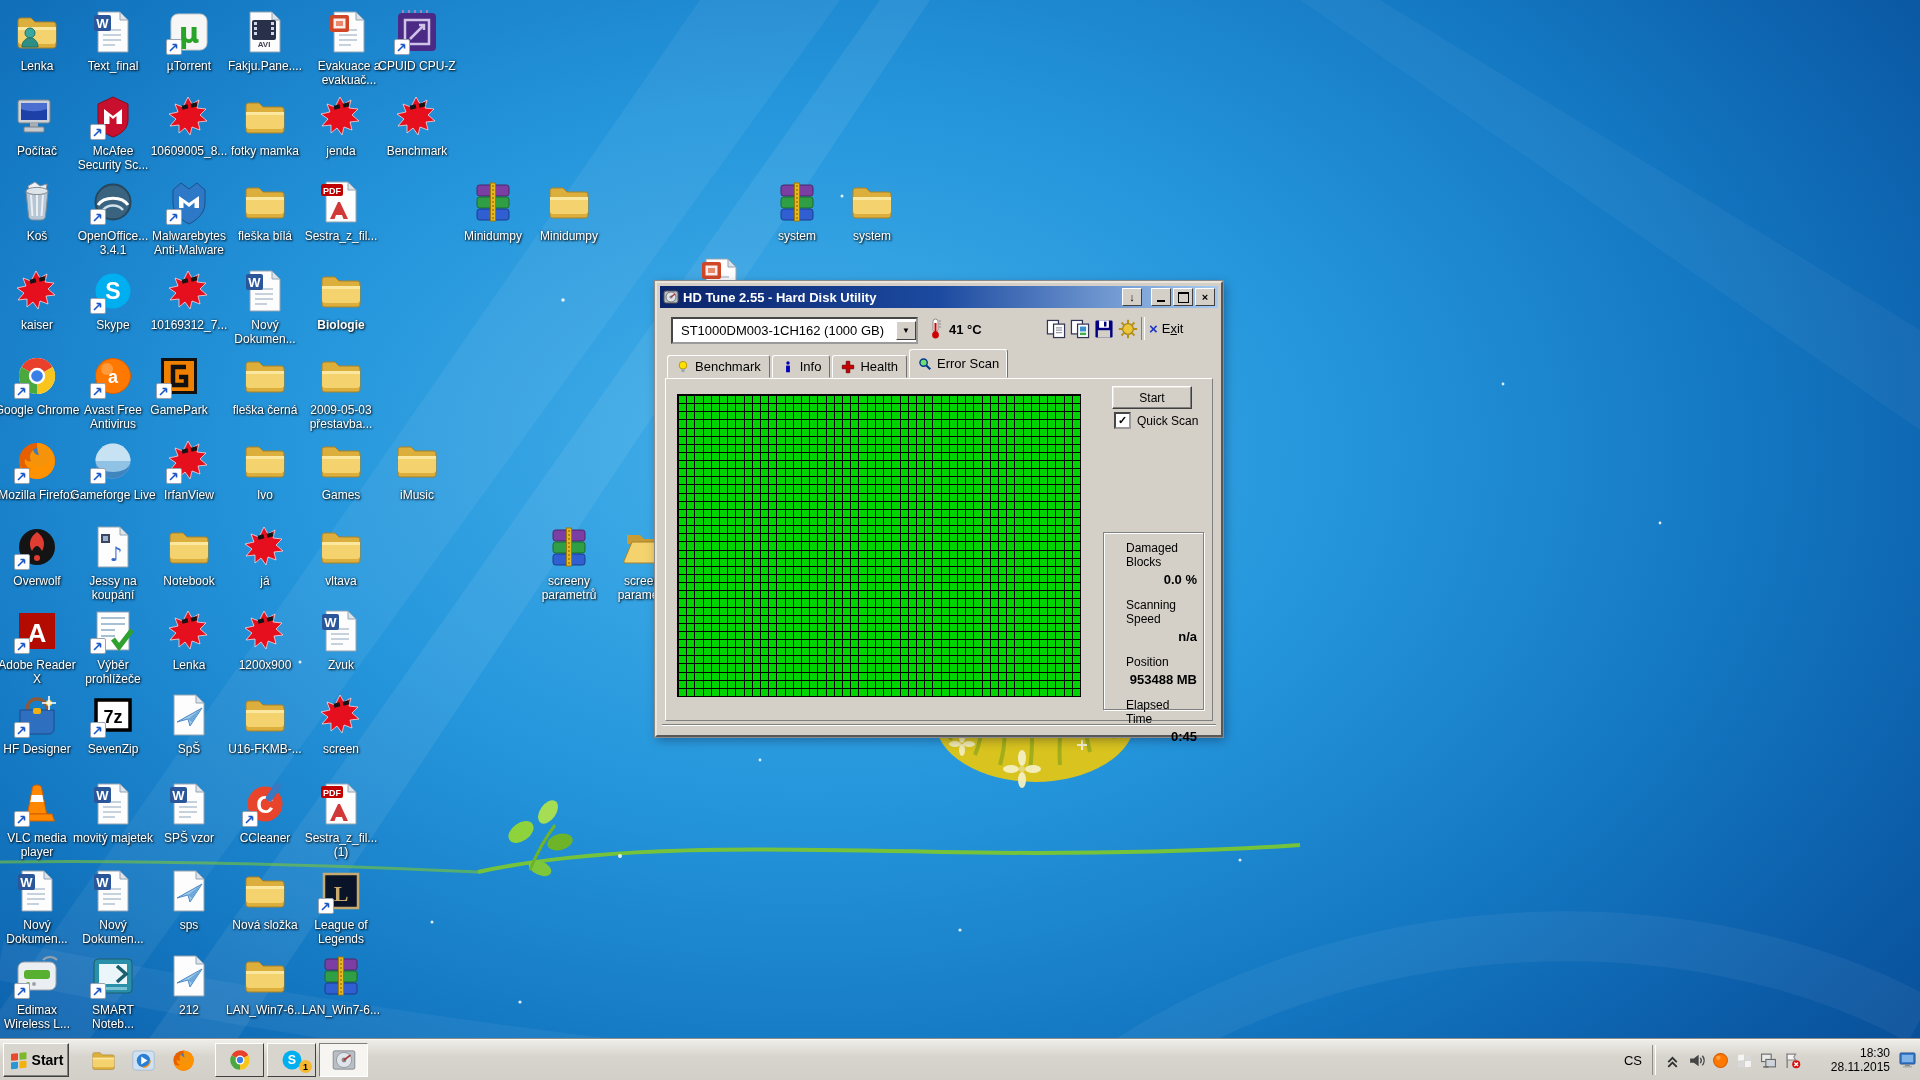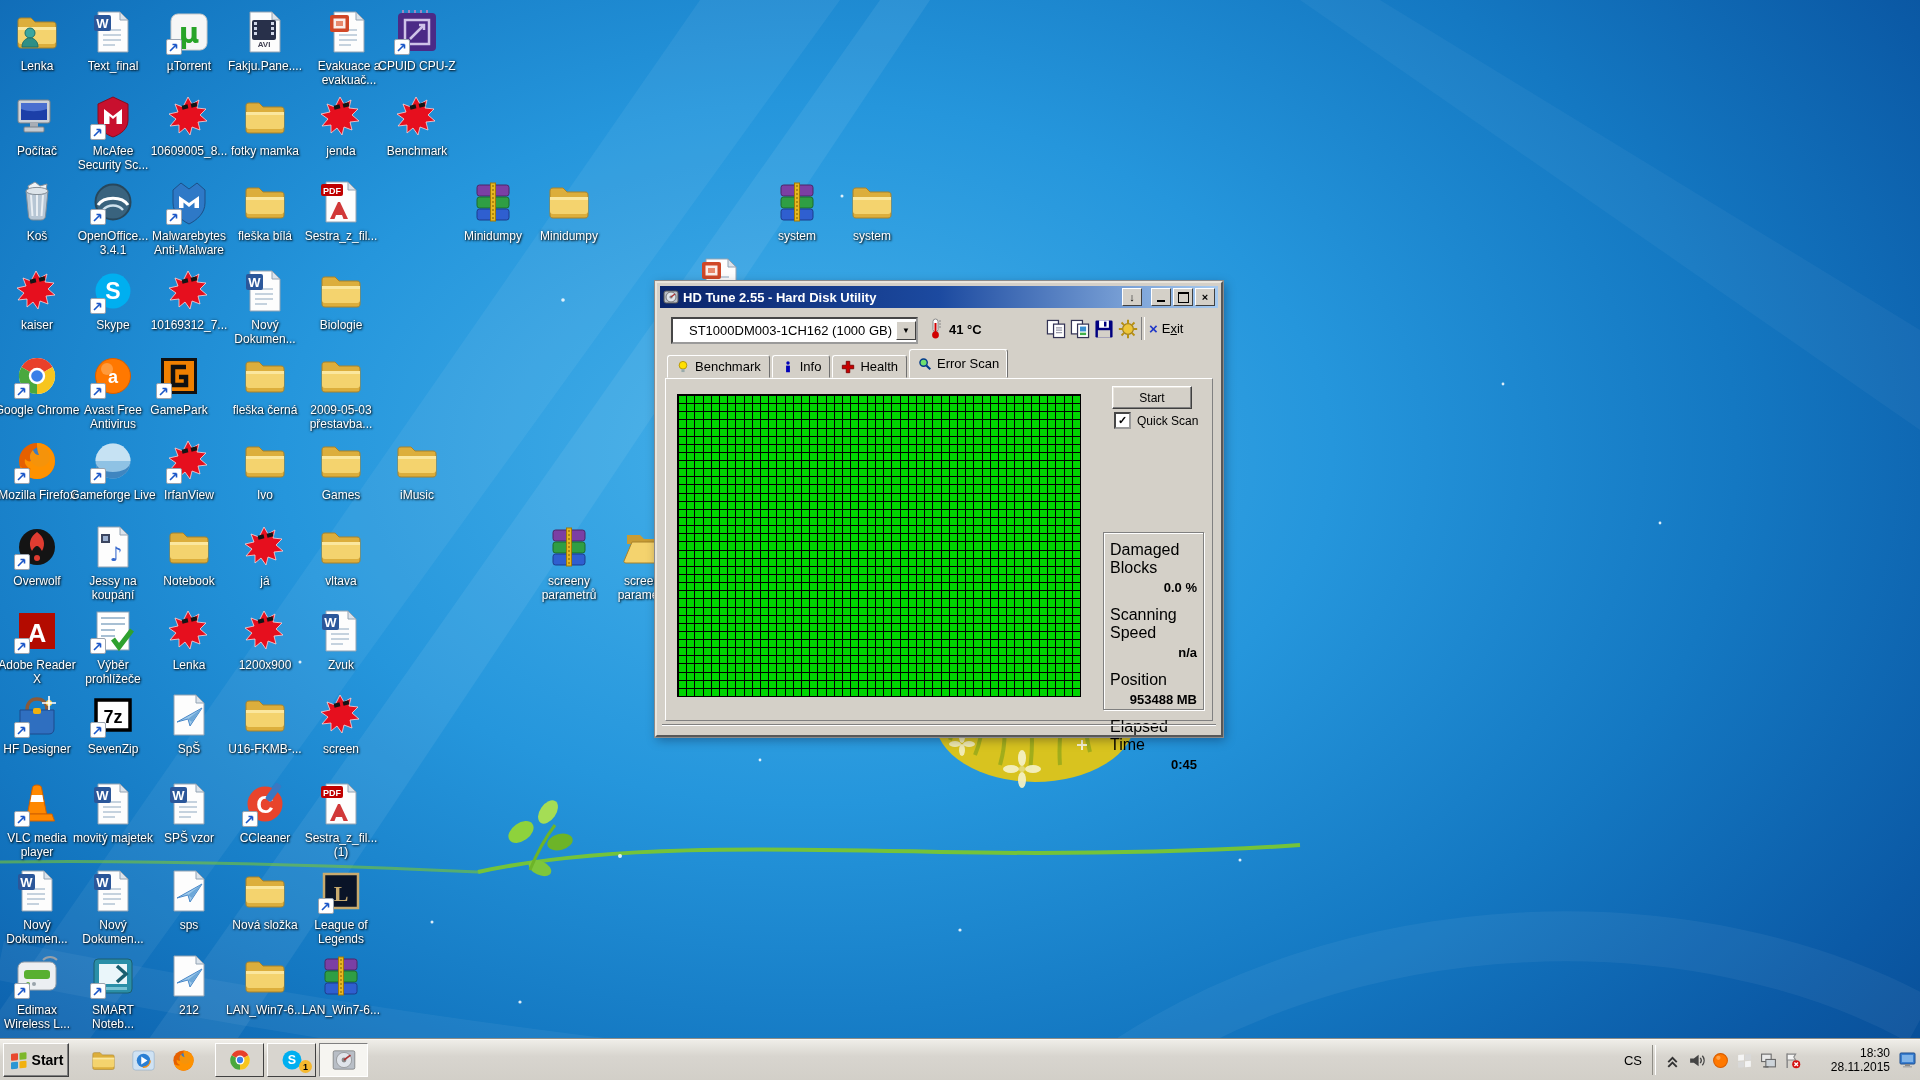--- a/index.html
+++ b/index.html
@@ -27,21 +27,21 @@
   #title-text{color:#fff;font-weight:bold;font-size:13px;flex:1;white-space:nowrap;overflow:hidden;}
   .tbtn{width:18px;height:16px;margin-left:2px;background:#d4d0c8;border:1px solid;
     border-color:#fff #404040 #404040 #fff;display:flex;align-items:center;justify-content:center;
     font-size:11px;font-weight:bold;line-height:1;cursor:pointer;}
   .tbtn.gap{margin-right:7px;}
   .glyph-min{width:8px;height:2px;background:#000;margin-top:8px;}
   .glyph-max{width:9px;height:8px;border:1px solid #000;border-top-width:2px;}
   
   #combobox{position:absolute;left:14px;top:34px;width:243px;height:23px;background:#fff;
     border:2px inset #9a9a9a;display:flex;align-items:center;cursor:pointer;}
-  #combobox .cb-text{flex:1;padding:0 16px;font-size:13px;white-space:nowrap;overflow:hidden;}
+  #combobox .cb-text{flex:1;padding:0 8px;font-size:13px;white-space:nowrap;overflow:hidden;}
   #combobox .cb-btn{width:18px;height:17px;background:#d4d0c8;border:1px solid;
     border-color:#fff #404040 #404040 #fff;display:flex;align-items:center;justify-content:center;font-size:8px;}
   #thermo{position:absolute;left:270px;top:35px;width:17px;height:21px;}
   #temp-text{position:absolute;left:292px;top:39px;font-weight:bold;font-size:13px;}
   .toolbtn{position:absolute;top:35px;width:22px;height:21px;display:flex;align-items:center;
     justify-content:center;cursor:pointer;}
   #tb-sep{position:absolute;left:484px;top:34px;height:23px;width:2px;
     border-left:1px solid #808080;border-right:1px solid #fff;}
   #exit-btn{position:absolute;left:492px;top:35px;height:21px;display:flex;align-items:center;
     cursor:pointer;font-size:13px;}
@@ -67,21 +67,21 @@
   #qs-box{width:13px;height:13px;background:#fff;border:2px inset #9a9a9a;display:flex;
     align-items:center;justify-content:center;font-size:11px;font-weight:bold;line-height:1;}
   #quickscan span.lbl{margin-left:6px;font-size:12px;}
   .groupbox{position:absolute;border:1px solid #808080;box-shadow:inset 1px 1px 0 #fff,1px 1px 0 #fff;}
   #legend-box{left:446px;top:153px;width:101px;height:84px;}
   #legend-title{position:absolute;top:-8px;left:7px;background:#d4d0c8;padding:0 3px;font-size:12px;}
   .leg-row{display:flex;align-items:center;margin:7px 0 0 8px;font-size:12px;}
   .leg-sq{width:9px;height:9px;border:1px solid #404040;margin-right:5px;flex:0 0 auto;}
   #info-box{left:446px;top:249px;width:101px;height:178px;padding-top:8px;box-sizing:border-box;}
   .stat{margin:0 6px 11px 6px;}
-  .stat .s-label{font-size:16px;}
+  .stat .s-label{font-size:12px;margin-left:16px;}
   .stat .s-value{font-size:13px;font-weight:bold;text-align:right;margin-top:3px;}
   #status-groove{position:absolute;left:5px;right:5px;top:441px;height:0;
     border-top:1px solid #808080;border-bottom:1px solid #fff;}
   
   #taskbar{position:absolute;left:0;bottom:0;width:1920px;height:40px;z-index:10;
     background:linear-gradient(#efede8,#d8d5cf 40%,#d2cfc8);border-top:1px solid #f8f7f4;
     box-shadow:0 -1px 0 #8f8d86;display:flex;align-items:center;}
   #start-button{margin-left:3px;width:64px;height:32px;background:#d8d5cf;border:1px solid;
     border-color:#fff #404040 #404040 #fff;box-shadow:inset -1px -1px 0 #808080;
     display:flex;align-items:center;justify-content:center;cursor:pointer;flex:0 0 auto;}
@@ -457,21 +457,21 @@
           <svg viewBox="0 0 48 48">
             <path d="M9 4h22l8 8v32H9z" fill="#fdfdfd" stroke="#93a3b3"></path>
             <path d="M31 4l8 8h-8z" fill="#dbe3eb" stroke="#93a3b3"></path>
             <path d="M14 22h18M14 27h18M14 32h18M14 37h12" stroke="#b3c3d3" stroke-width="1.6"></path>
             <rect x="5" y="7" width="17" height="16" rx="2" fill="#2b579a"></rect>
             <text x="13.5" y="20" fill="#fff" font-size="13" font-weight="bold" text-anchor="middle" font-family="Liberation Sans,sans-serif">W</text>
           </svg>
         </div>
         <div class="dlabel">Nový Dokumen...</div>
       </div>
-      <div class="dicon" style="left: 298px; top: 267px;">
+      <div class="dicon" style="left: 298px; top: 267px; font-weight: bold;">
         <div class="dimg">
           <svg viewBox="0 0 48 48">
             <path d="M5 13c0-2 1-3 3-3h10l4 4h18c2 0 3 1 3 3v20c0 2-1 3-3 3H8c-2 0-3-1-3-3z" fill="#dcae3c" stroke="#a8822a"></path>
             <path d="M5 19h38v14c0 2-1 3-3 3H8c-2 0-3-1-3-3z" fill="#f4d36e"></path>
             <path d="M5 19h38v3H5z" fill="#fbe79e"></path>
           </svg>
         </div>
         <div class="dlabel">Biologie</div>
       </div>
       <div class="dicon" style="left: 678px; top: 255px;">

